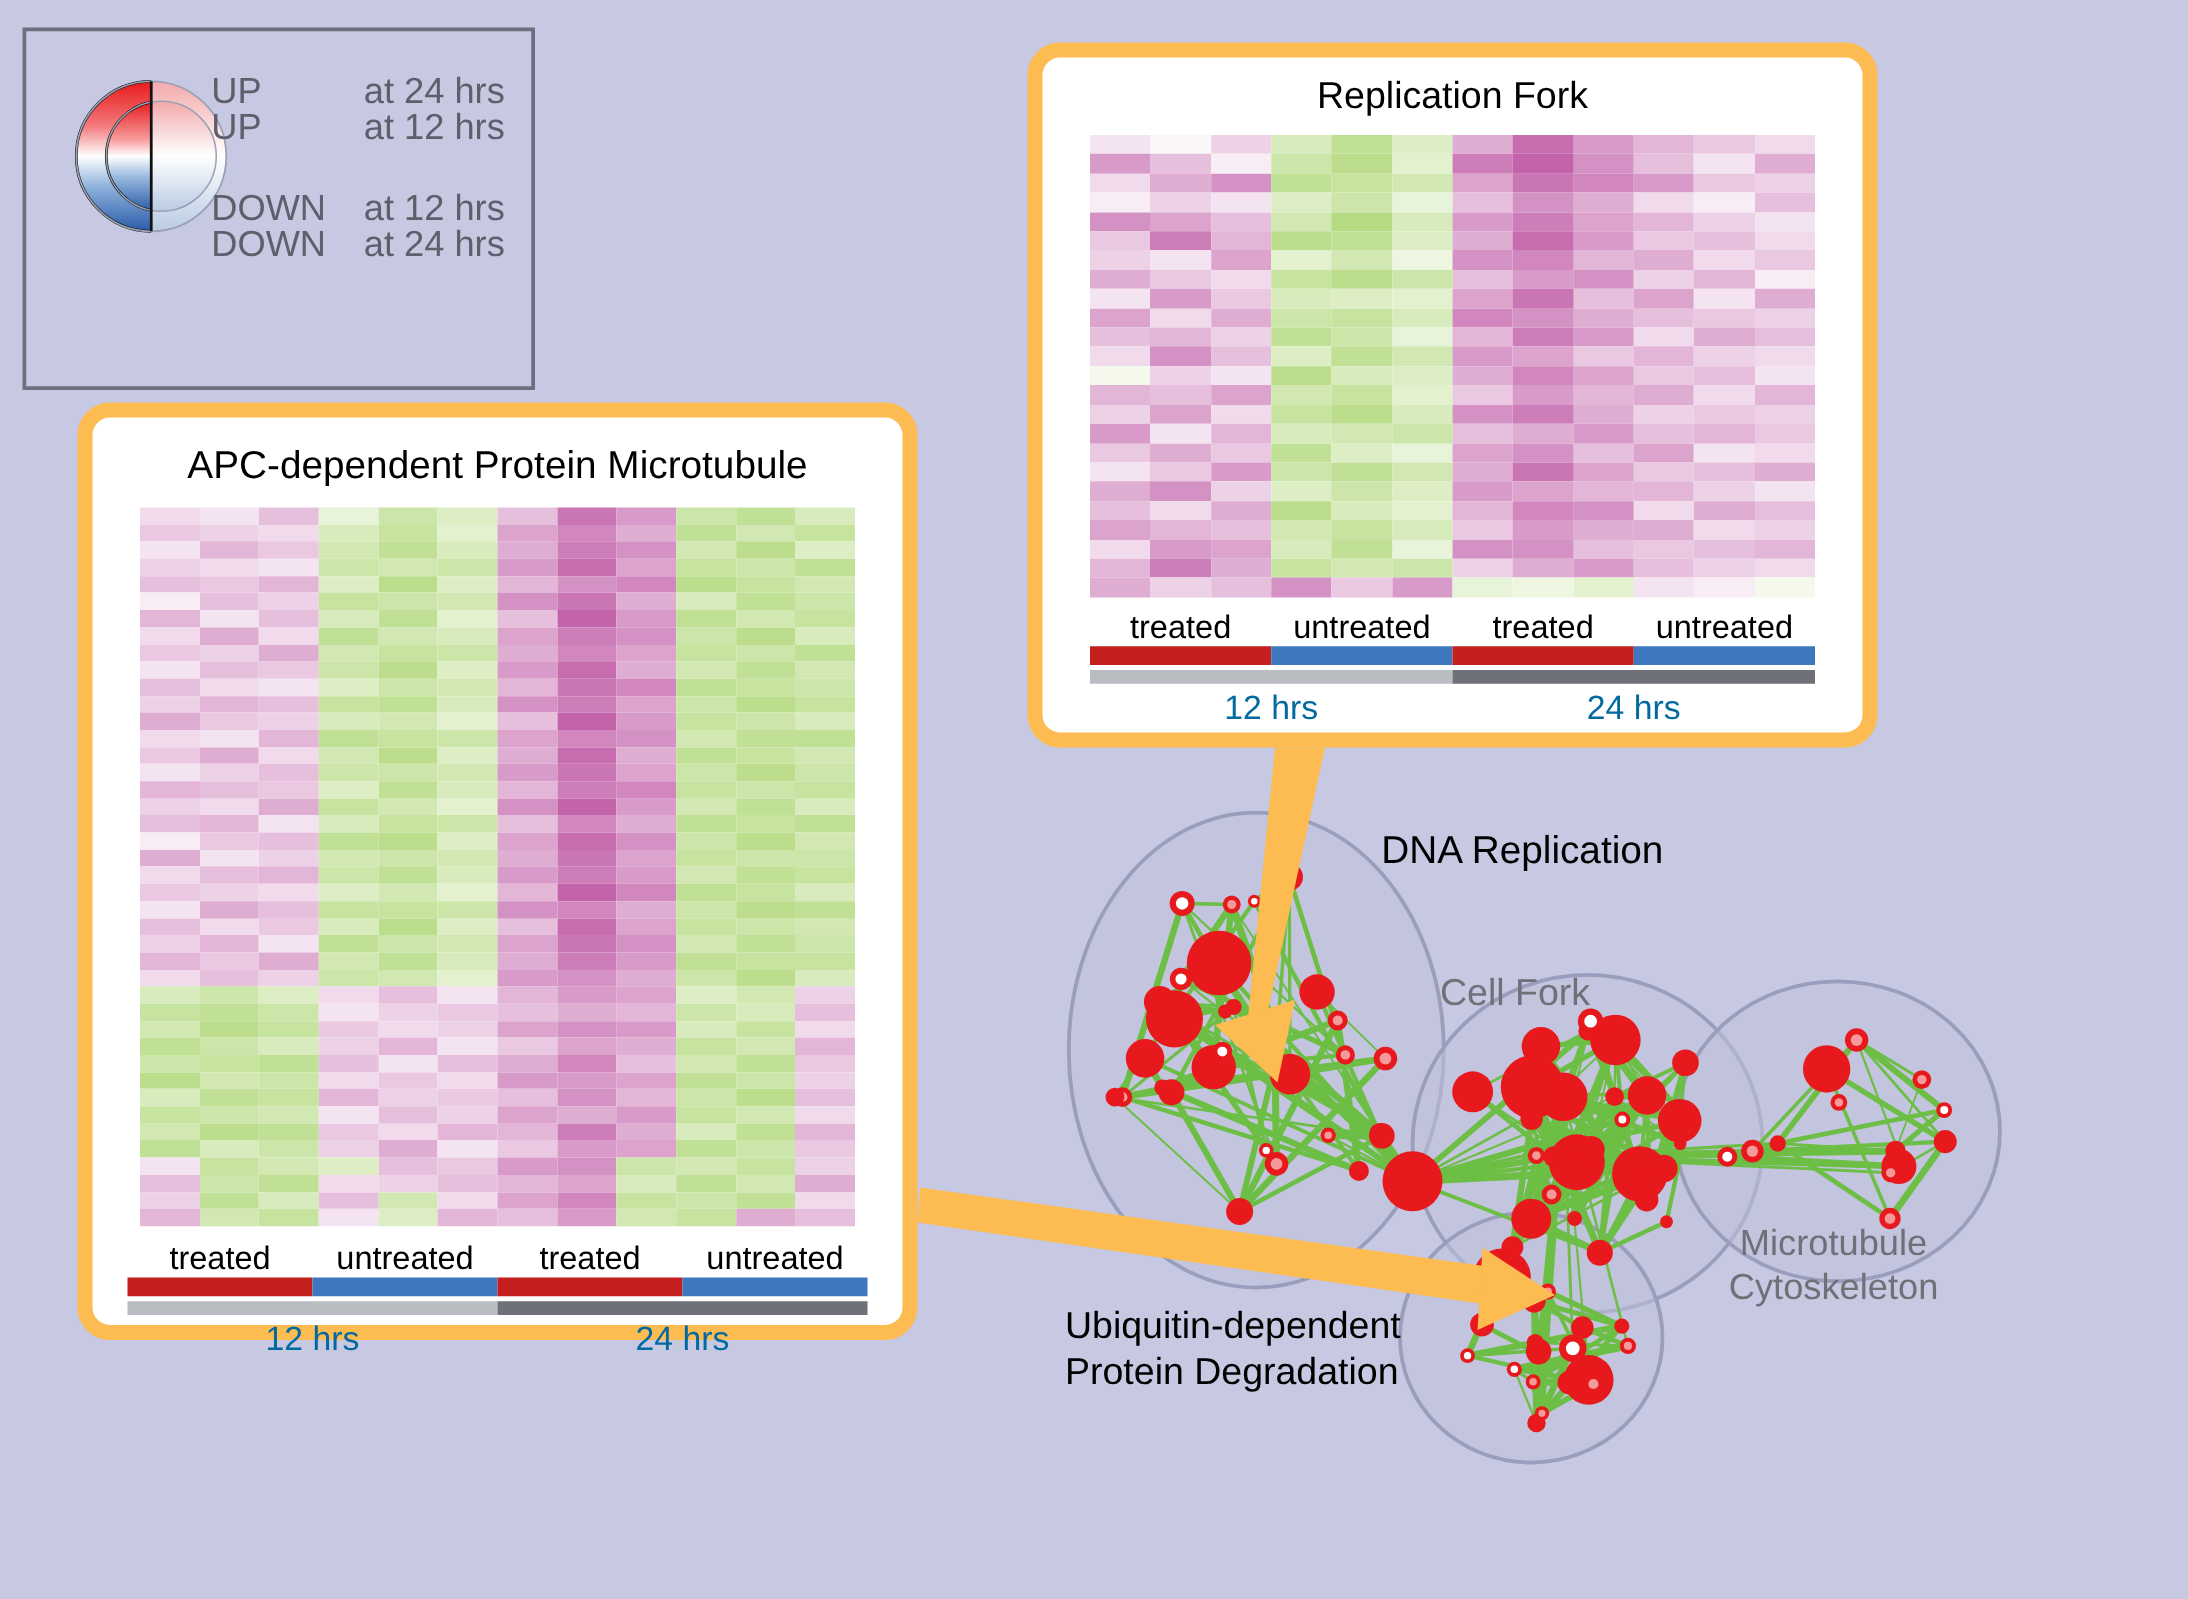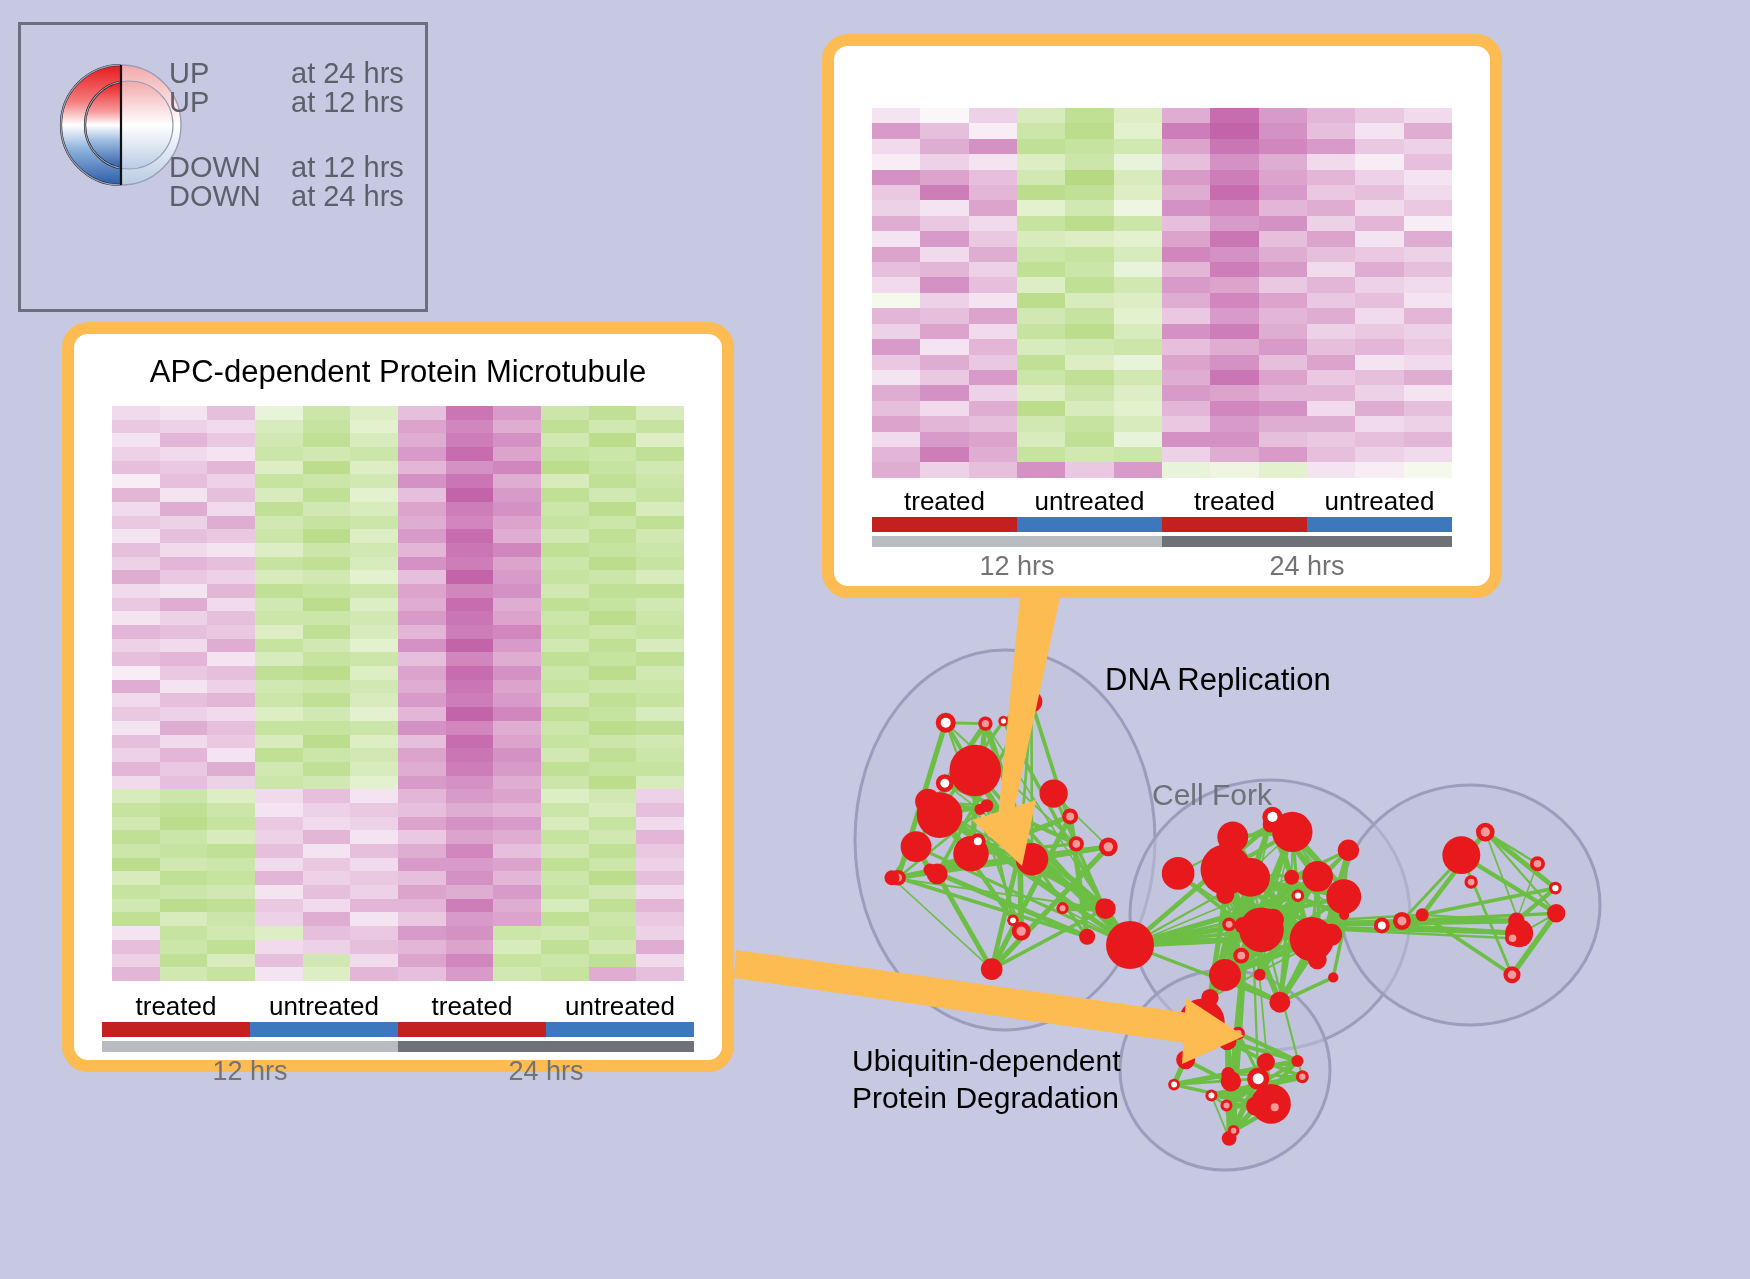--- a/index.html
+++ b/index.html
@@ -56,21 +56,21 @@
   .heat{display:grid;width:100%;}
   .heat i{display:block;width:100%;}
 
   
   .ann{position:absolute;left:0;right:0;}
   .ann-labels{display:grid;grid-template-columns:repeat(4,1fr);}
   .ann-labels span{text-align:center;font-size:26px;color:#000;}
   .bar{display:grid;grid-template-columns:repeat(4,1fr);height:15px;}
   .bar2{display:grid;grid-template-columns:repeat(2,1fr);height:11px;margin-top:4px;}
   .hrs{display:grid;grid-template-columns:repeat(2,1fr);margin-top:4px;}
-  .hrs span{text-align:center;font-size:27px;color:#737373;}
+  .hrs span{text-align:center;font-size:27px;color:#0369a1;}
 
   
   #network{position:absolute;left:770px;top:615px;width:980px;height:664px;}
   .net-label{position:absolute;white-space:pre-line;}
 
   
   #arrows{position:absolute;inset:0;pointer-events:none;}
 </style>
 </head>
 <body>
@@ -137,20 +137,21 @@
       </div>
       <div class="key-row">
         <span class="kw">DOWN</span>
         <span class="kt">at 24 hrs</span>
       </div>
     </div>
   </div>
 
 
   <div class="panel" id="rf-panel">
+    <div class="panel-title">Replication Fork</div>
     <div class="hm-wrap" id="rf-hm-wrap" style="left:38px;right:38px;top:62px;height:370px;">
       <div class="heat" id="heat-rf" style="grid-template-columns: repeat(12, 1fr); grid-auto-rows: 15.4167px;">
           <i style="height:15.416666666666666px;background:rgb(244,227,240)"></i>
           <i style="height:15.416666666666666px;background:rgb(251,246,250)"></i>
           <i style="height:15.416666666666666px;background:rgb(237,209,230)"></i>
           <i style="height:15.416666666666666px;background:rgb(215,235,188)"></i>
           <i style="height:15.416666666666666px;background:rgb(192,224,149)"></i>
           <i style="height:15.416666666666666px;background:rgb(221,238,197)"></i>
           <i style="height:15.416666666666666px;background:rgb(223,172,210)"></i>
           <i style="height:15.416666666666666px;background:rgb(198,108,175)"></i>
@@ -1364,20 +1365,22 @@
       <circle cx="441.44356784096414" cy="480.44638797314485" r="6.061085390946502" fill="#e8191c"></circle>
       <circle cx="441.44356784096414" cy="480.44638797314485" r="3.030542695473251" fill="#ffffff"></circle>
       <circle cx="504.71011522334953" cy="492.2101479458588" r="8.062165637860083" fill="#e8191c"></circle>
       <circle cx="504.71011522334953" cy="492.2101479458588" r="4.031082818930042" fill="#f59a9b"></circle>
       <circle cx="360" cy="330" r="24" fill="#e8191c"></circle>
       <circle cx="455" cy="360" r="16" fill="#e8191c"></circle>
     </svg>
 
   <div class="net-label" id="lab-dna" style="left:1105px;top:662px;font-size:31px;color:#000;">DNA Replication</div>
   <div class="net-label" id="lab-cc" style="left:1152px;top:778px;font-size:30px;color:#6e7177;">Cell Fork</div>
+  <div class="net-label" id="lab-mt" style="left:1383px;top:978px;font-size:29px;color:#6e7177;line-height:1.22;text-align:center;">Microtubule
+Cytoskeleton</div>
   <div class="net-label" id="lab-ub" style="left:852px;top:1043px;font-size:30px;color:#000;line-height:1.22;">Ubiquitin-dependent
 Protein Degradation</div>
 
   <svg id="arrows" viewBox="0 0 1750 1279">
     <g>
       <polygon points="1020,598 1060,598 1008,838 996,838" fill="#fcbc52"></polygon>
       <polygon points="972,820 1036,800 1022,866" fill="#fcbc52"></polygon>
     </g>
     <g>
       <polygon points="736,950 1210,1016 1206,1046 734,978" fill="#fcbc52"></polygon>

